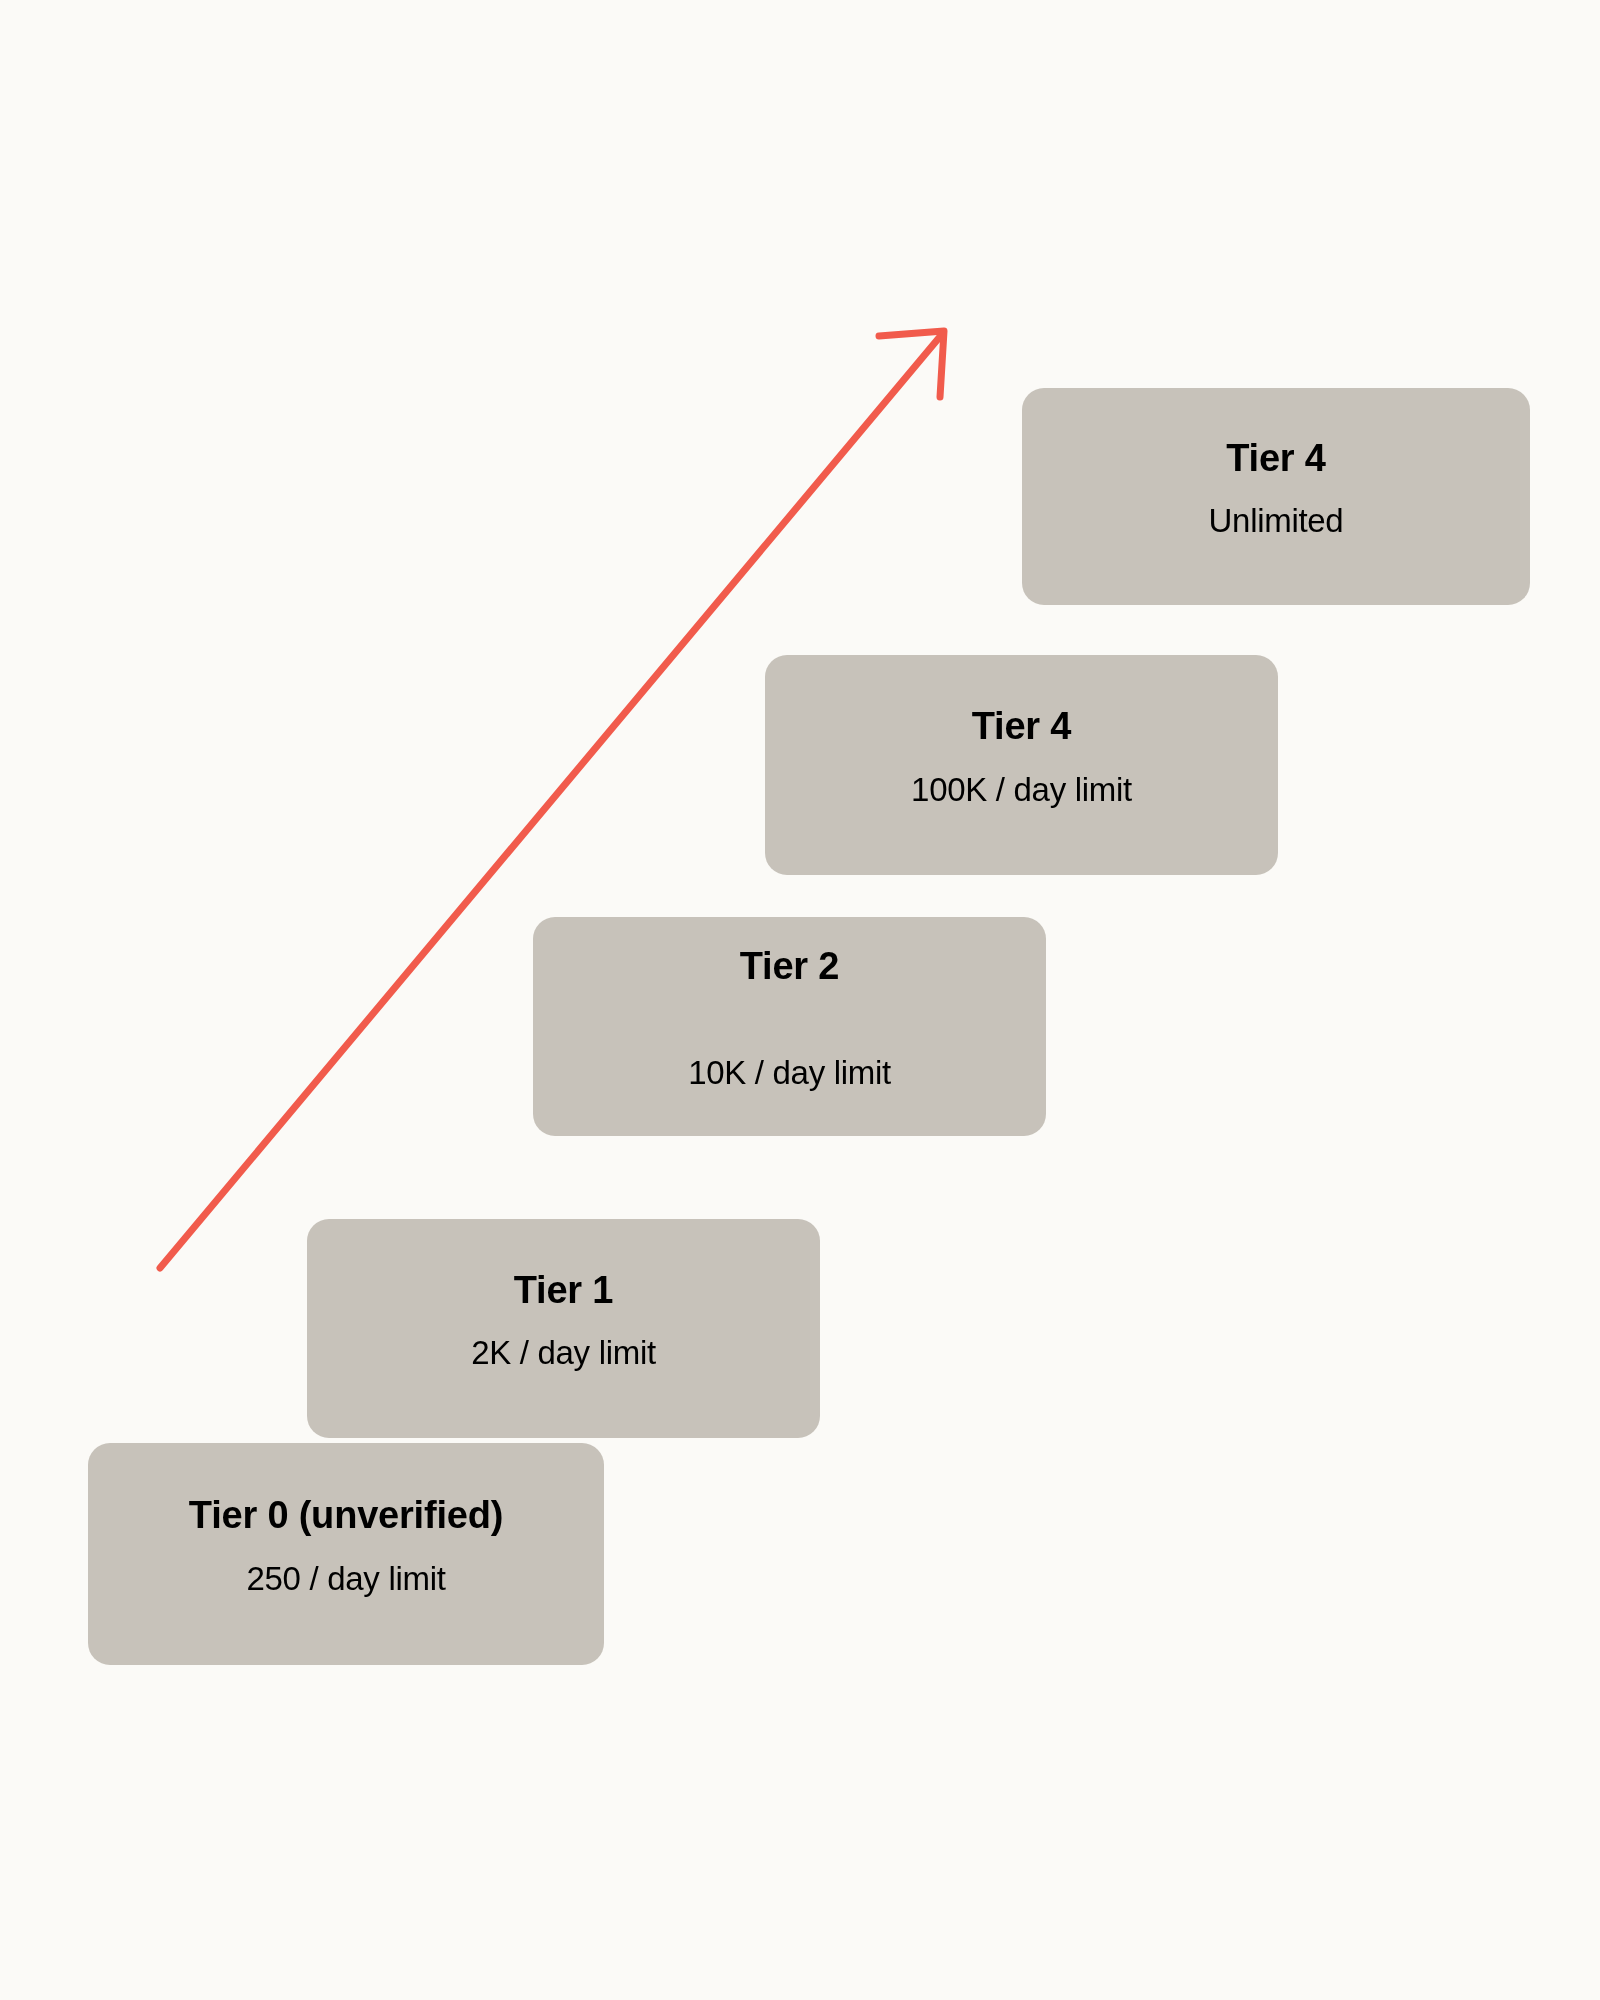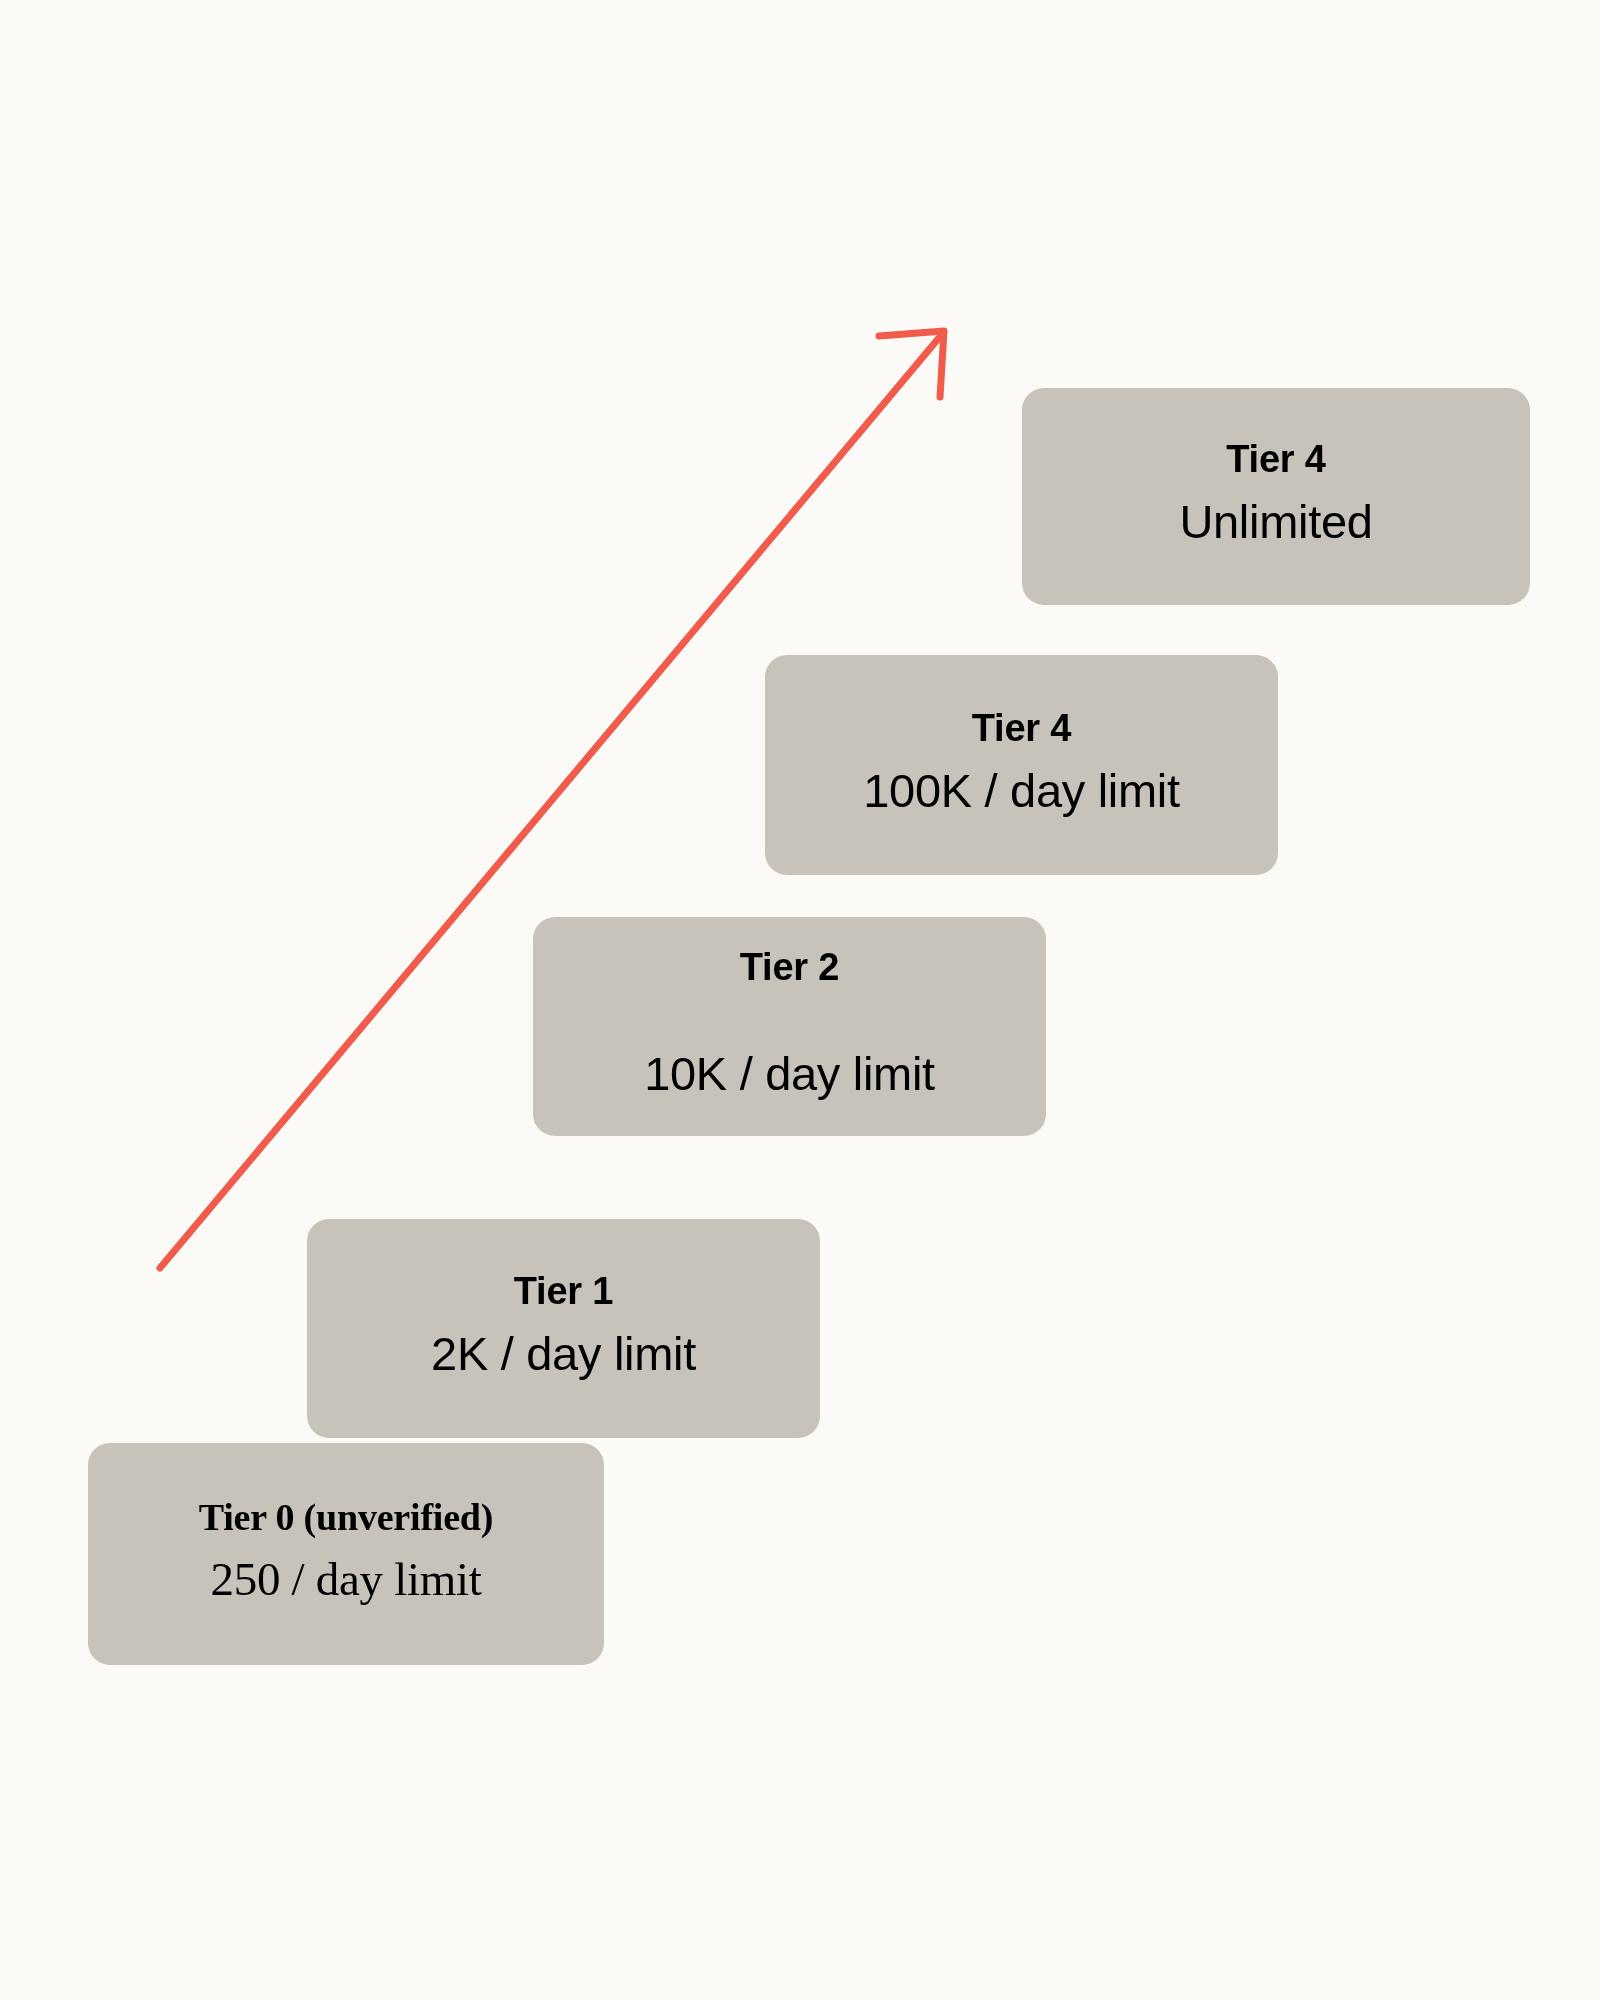--- a/index.html
+++ b/index.html
@@ -43,29 +43,29 @@
   .tier-title {
     font-weight: bold;
     font-size: 38px;
     line-height: 1.18;
     letter-spacing: -0.2px;
     margin: 0 0 6px 0;
     white-space: nowrap;
   }
   .tier-subtitle {
     font-weight: 400;
-    font-size: 47px;
+    font-size: 33px;
     line-height: 1.18;
     letter-spacing: -0.3px;
-    margin: 6px;
+    margin: 16px;
     white-space: nowrap;
   }
 
   
-  .card-tier0 { left: 88px;   top: 1443px; width: 516px; height: 222px; font-family: Liberation Serif, serif; }
+  .card-tier0 { left: 88px;   top: 1443px; width: 516px; height: 222px; }
   .card-tier1 { left: 307px;  top: 1219px; width: 513px; height: 219px; }
   .card-tier2 { left: 533px;  top: 917px;  width: 513px; height: 219px; gap: 44px; }
   .card-tier3 { left: 765px;  top: 655px;  width: 513px; height: 220px; }
   .card-tier4 { left: 1022px; top: 388px;  width: 508px; height: 217px; }
 </style>
 </head>
 <body>
 
 <div id="stage">
 

